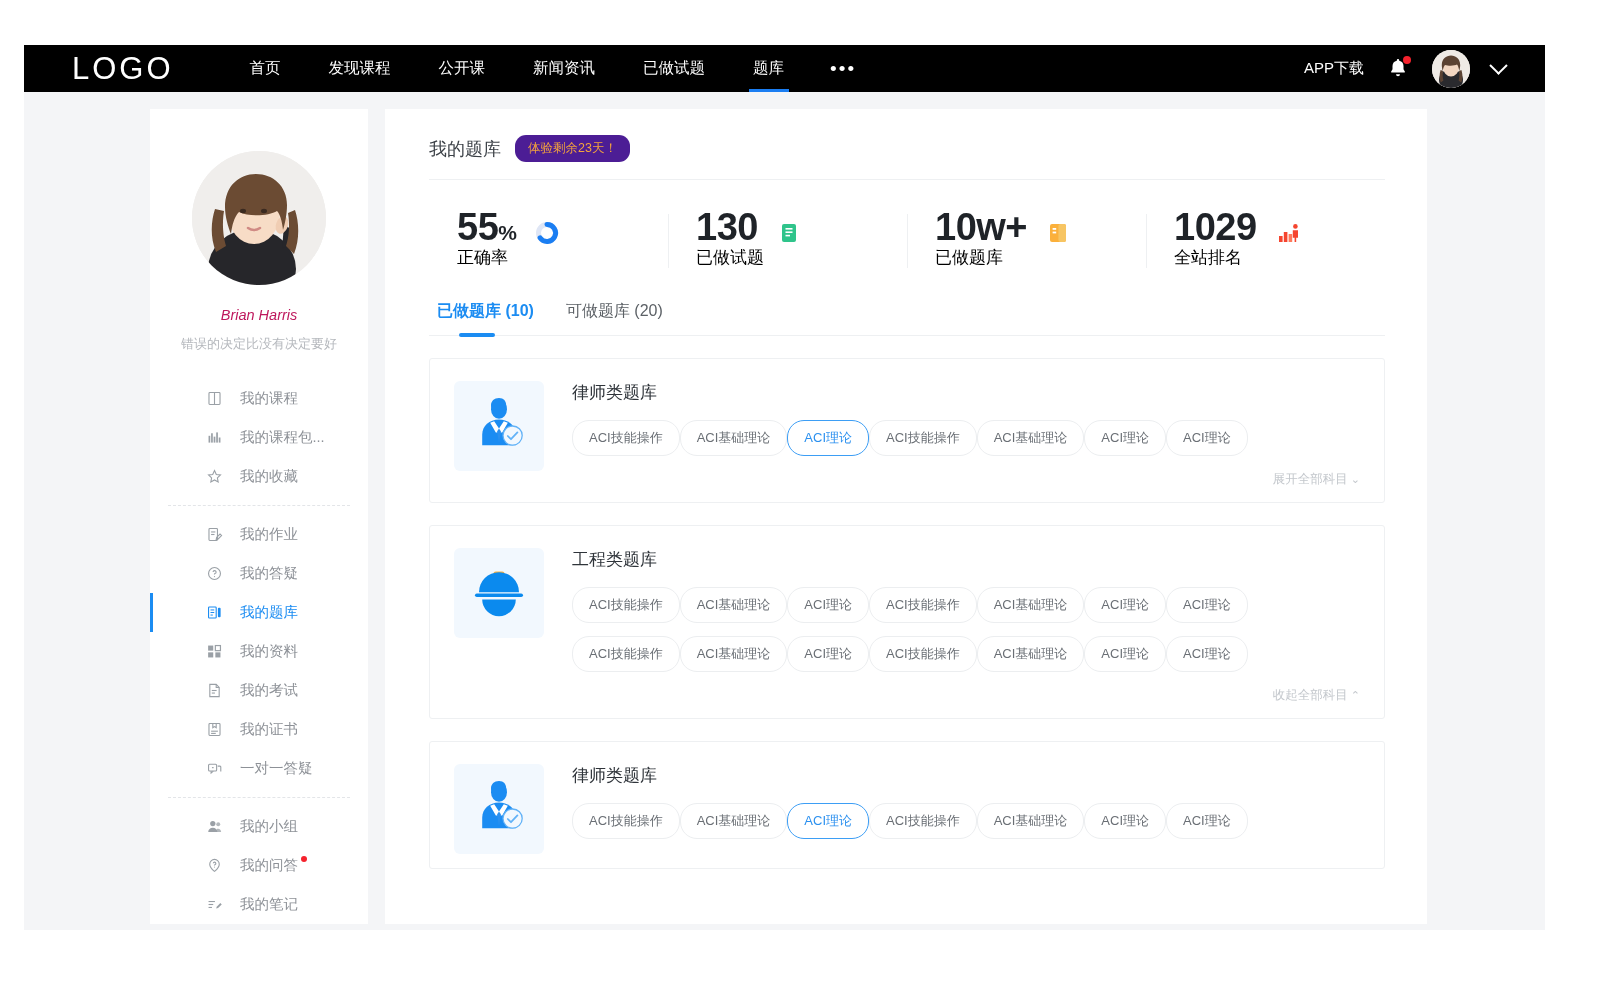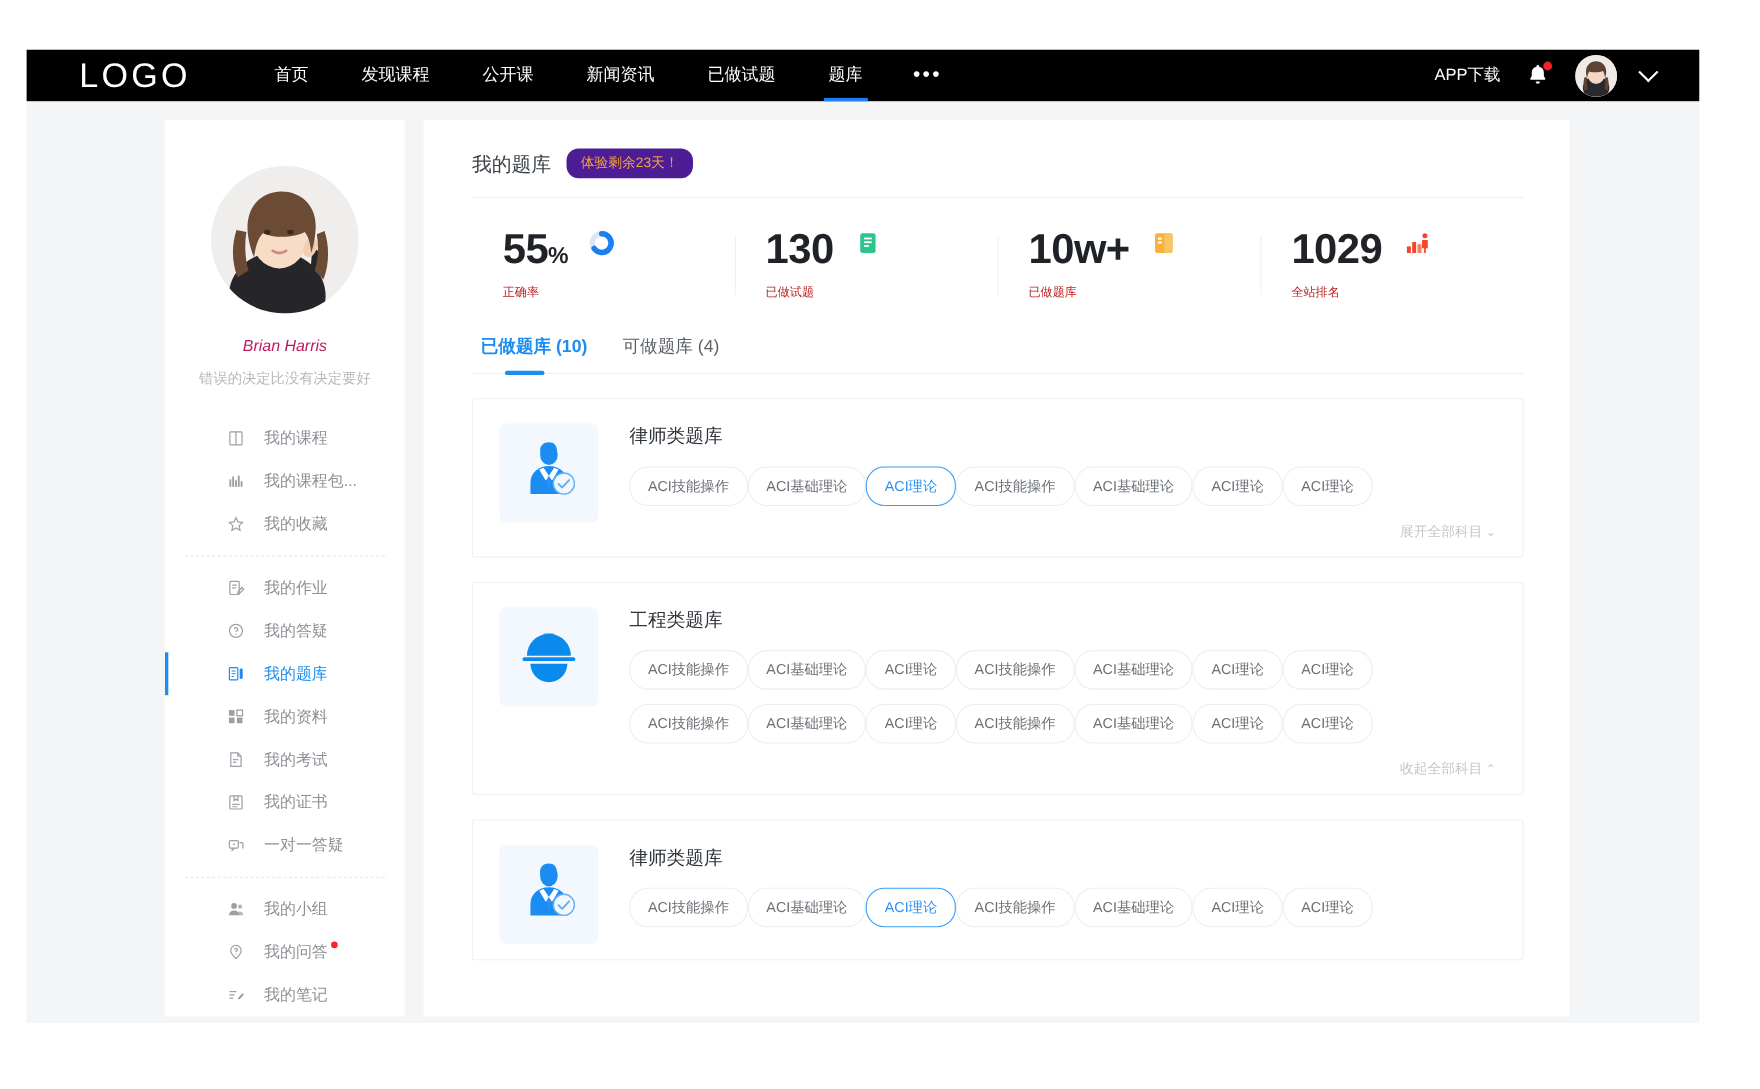--- a/index.html
+++ b/index.html
@@ -209,33 +209,33 @@
     position: relative;
     padding-left: 28px;
   }
   .stat + .stat::before {
     content: "";
     position: absolute;
     left: 0; top: 6px;
     width: 1px; height: 54px;
     background: #eef0f2;
   }
-  .stat-row { display: flex; align-items: flex-start; gap: 18px; }
+  .stat-row { display: flex; align-items: flex-end; gap: 18px; }
   .stat-value {
     font-size: 38px;
     color: #1f2328;
     font-weight: bold;
     line-height: 1;
     letter-spacing: -0.5px;
   }
   .stat-value .unit { font-size: 21px; font-weight: bold; }
   .stat-label {
-    margin-top: 12px;
-    font-size: 11px;
-    color: #b91c1c;
+    margin-top: 0;
+    font-size: 17px;
+    color: #000000;
   }
   .stat-icon { width: 24px; height: 26px; flex: none; }
 
   .tabs {
     display: flex;
     gap: 32px;
     padding: 26px 0 0 8px;
     border-bottom: 1px solid #eef0f2;
   }
   .tab {
@@ -564,21 +564,21 @@
                   <circle cx="20.4" cy="6.4" r="2.3" fill="#f5452f"></circle>
                   <path d="M17.8 10.2h5.2v7.5h-1.8v4.3h-1.6v-4.3h-1.8z" fill="#f5452f"></path>
                 </svg></div>
             </div>
             <div class="stat-label">全站排名</div>
           </div>
         </div>
 
       <div class="tabs" id="tabsBar">
           <div class="tab active">已做题库 (10)</div>
-          <div class="tab">可做题库 (4)</div>
+          <div class="tab">可做题库 (20)</div>
         </div>
 
       <div class="cards" id="cardsWrap">
           <div class="card">
             <div class="card-thumb">
               <svg viewBox="0 0 90 90" width="72" height="72">
       <ellipse cx="45" cy="24" rx="10" ry="12" fill="#1b8cf2"></ellipse>
       <path d="M45 10c6 0 9 4 9 9 0 2-1 4-1 4s-1-4-3-5c-3 2-9 2-12 1-1 2-2 4-2 4s-1-2-1-4c0-5 4-9 10-9z" fill="#1b8cf2"></path>
       <path d="M45 37c-12 0-21 8-21 19v13h42V56c0-11-9-19-21-19z" fill="#1b8cf2"></path>
       <path d="M39 39l6 9 6-9 5 2-7 12h-8l-7-12z" fill="#ffffff"></path>

